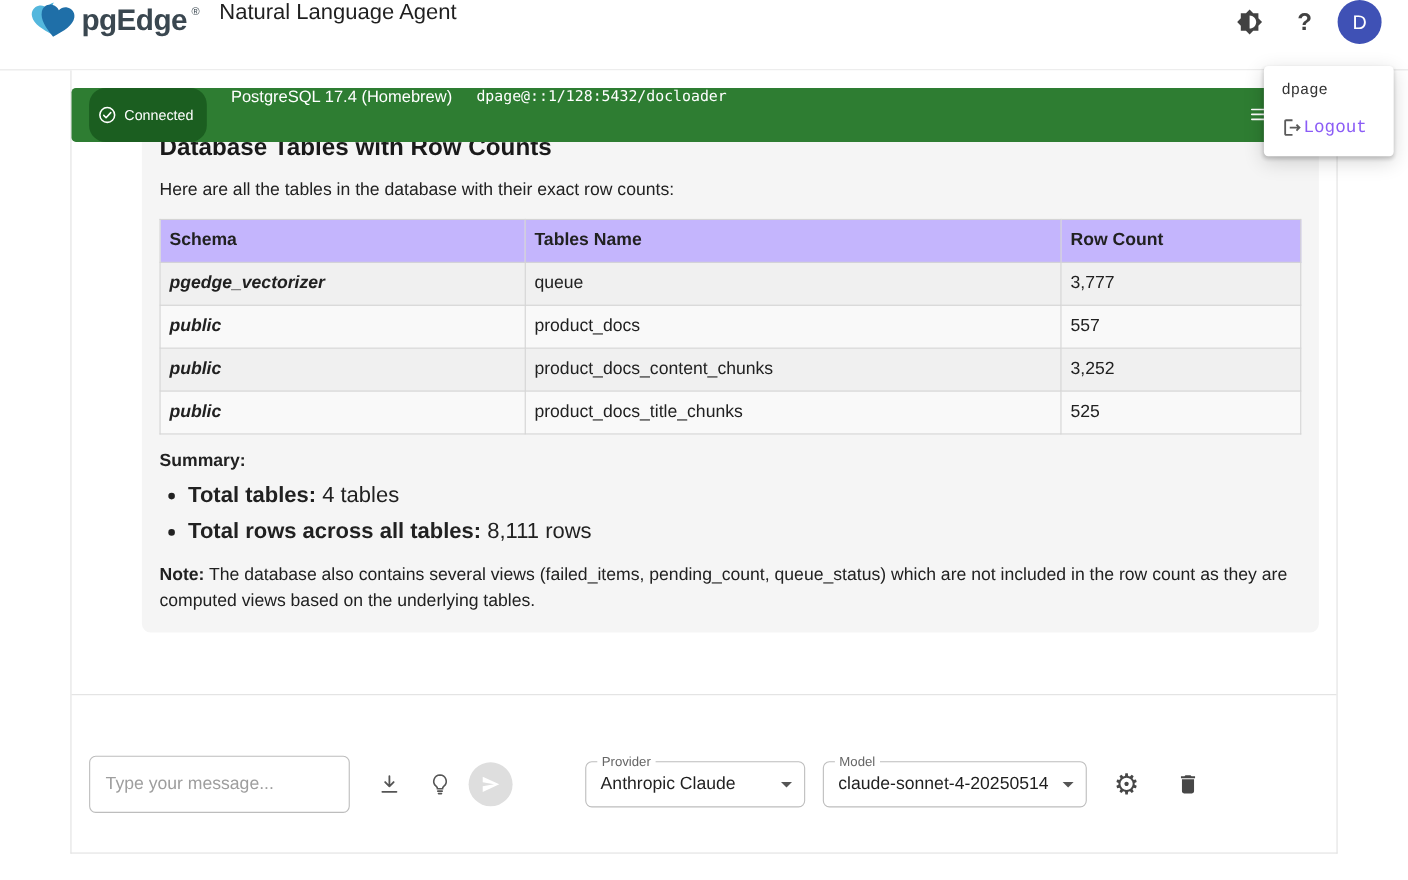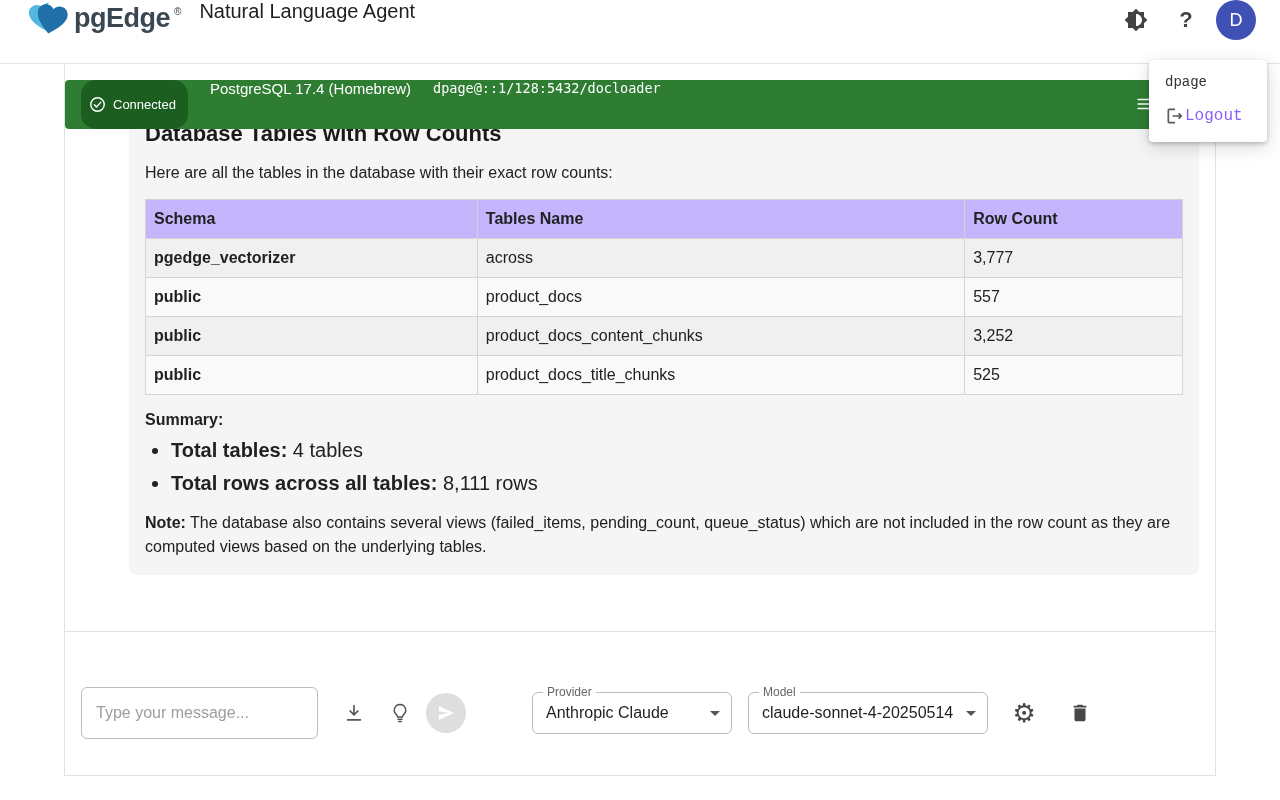--- a/index.html
+++ b/index.html
@@ -73,21 +73,21 @@
     margin: -24px 16px 0 64px; padding: 16px;
   }
   .msg-heading { font-size: 22px; font-weight: 700; color: #1a1a1a; margin-bottom: 14px; }
   .msg-intro { font-size: 16px; margin-bottom: 14px; line-height: 24px; }
 
   table.md-table { width: 100%; border-collapse: collapse; margin: 8px 0 16px; font-size: 16px; }
   .md-table th, .md-table td { border: 1px solid #d4d4d4; padding: 10px 8px; text-align: left; }
   .md-table th { background: #c4b5fd; font-weight: 700; }
   .md-table tbody tr:nth-child(odd) { background: #f0f0f0; }
   .md-table tbody tr:nth-child(even) { background: #f9f9f9; }
-  .md-table td.schema-cell { font-weight: 700; }
+  .md-table td.schema-cell { font-weight: 700; font-style: italic; }
   .col-schema { width: 32%; } .col-table { width: 47%; } .col-count { width: 21%; }
 
   .summary-label { font-weight: 700; margin: 16px 0 10px; font-size: 16px; }
   .summary-list { margin: 0 0 16px 26px; font-size: 20px; }
   .summary-list li { margin-bottom: 10px; }
   .note-p { font-size: 16px; line-height: 24px; }
   .b { font-weight: 700; }
 
   
   .composer {
@@ -205,21 +205,21 @@
         <thead>
           <tr>
             <th>Schema</th>
             <th>Tables Name</th>
             <th>Row Count</th>
           </tr>
         </thead>
         <tbody>
           <tr>
             <td class="schema-cell">pgedge_vectorizer</td>
-            <td>across</td>
+            <td>queue</td>
             <td>3,777</td>
           </tr>
           <tr>
             <td class="schema-cell">public</td>
             <td>product_docs</td>
             <td>557</td>
           </tr>
           <tr>
             <td class="schema-cell">public</td>
             <td>product_docs_content_chunks</td>

